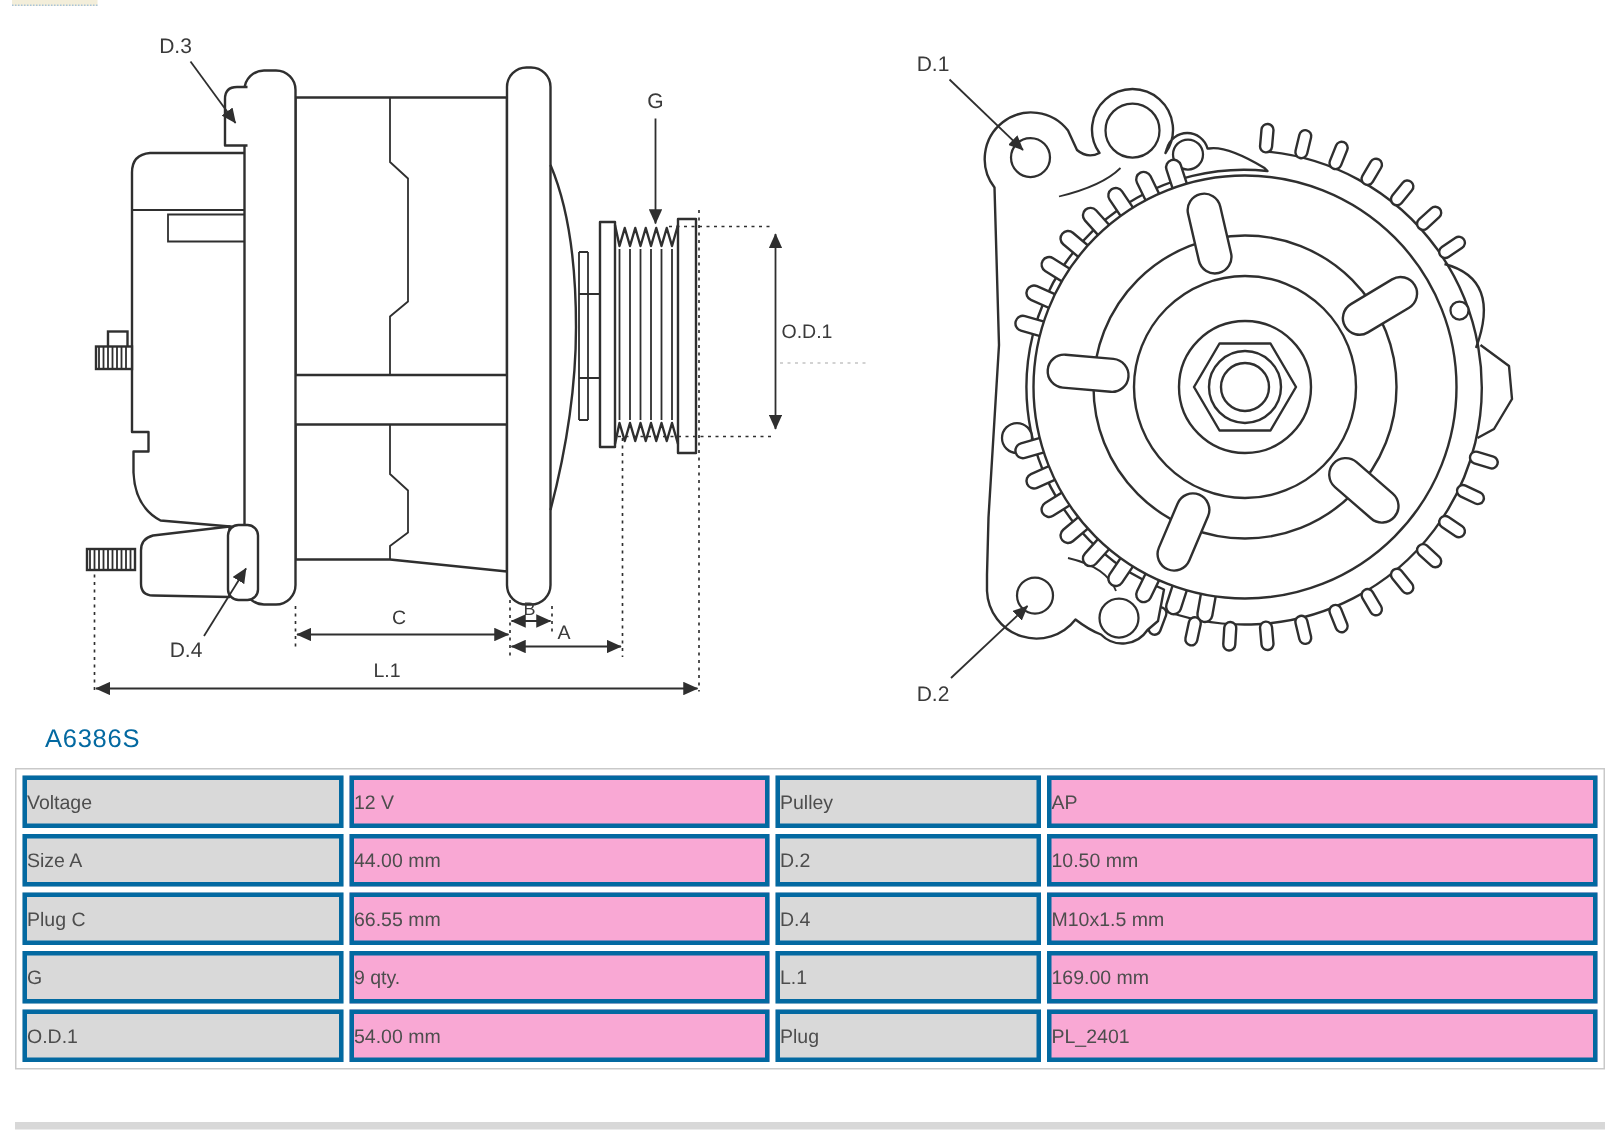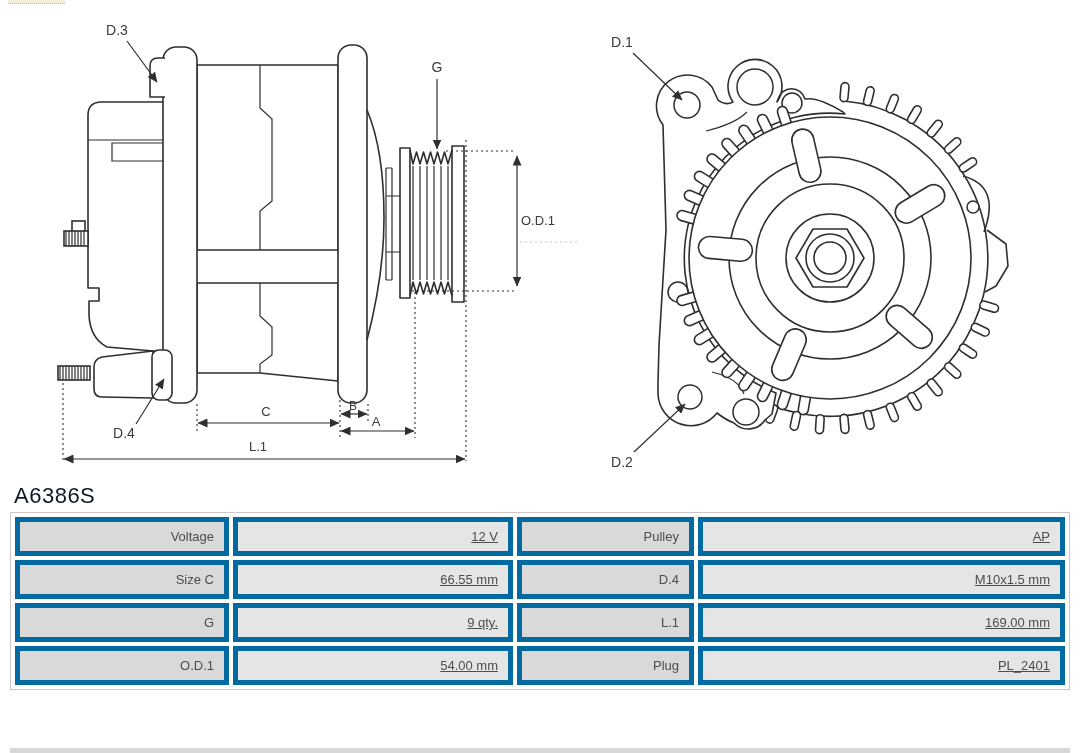--- a/index.html
+++ b/index.html
@@ -10,29 +10,29 @@
   #diagram{position:absolute;left:0;top:0;}
   svg text{fill:#3a3a3a;font-family:"Liberation Sans", sans-serif;}
   .oln{fill:#ffffff;stroke:#2f2f2f;stroke-width:1.6;stroke-linejoin:round;}
   .lin{fill:none;stroke:#2f2f2f;stroke-width:1.6;stroke-linejoin:round;}
   .det{fill:none;stroke:#2f2f2f;stroke-width:1.2;}
   .dim{fill:none;stroke:#2f2f2f;stroke-width:1.2;}
   .dot{fill:none;stroke:#2f2f2f;stroke-width:1.1;stroke-dasharray:2 3;}
   .dotf{fill:none;stroke:#c4c4c4;stroke-width:1;stroke-dasharray:2 3;}
   .wfill{fill:#ffffff;stroke:#2f2f2f;stroke-width:1.6;}
   .hole{fill:#ffffff;stroke:#2f2f2f;stroke-width:1.5;}
-  #part-number{position:absolute;left:14px;top:483px;font-size:22px;
-       letter-spacing:.5px;color:#0f172a;}
+  #part-number{position:absolute;left:30px;top:483px;font-size:17px;
+       letter-spacing:.5px;color:#0369a1;}
   #specs{position:absolute;left:10px;top:512px;width:1060px;
        border:1px solid #c9c9c9;border-collapse:separate;border-spacing:4px;
        table-layout:fixed;font-size:13px;color:#4d4d4d;}
-  #specs td{height:29px;padding:0 10px 0 0;text-align:right;
-       border:5px solid #0369a1;overflow:hidden;white-space:nowrap;}
+  #specs td{height:29px;padding:0 10px 0 0;
+       border:3px solid #0369a1;overflow:hidden;white-space:nowrap;}
   #specs td.lbl{background:#d9d9d9;}
-  #specs td.val{background:#e5e5e5;text-decoration:underline;}
+  #specs td.val{background:#f9a8d4;}
   #bottom-strip{position:absolute;left:10px;top:748px;width:1060px;height:5px;
        background:#d8d8d8;}
 </style>
 </head>
 <body>
 
 <div id="artifact"></div>
 
 <svg id="diagram" width="1080" height="480" viewBox="0 0 1080 480">
   <defs>
@@ -227,21 +227,27 @@
       <col style="width:367px">
   </colgroup>
   <tbody>
     <tr>
       <td class="lbl">Voltage</td>
       <td class="val">12 V</td>
       <td class="lbl">Pulley</td>
       <td class="val">AP</td>
     </tr>
     <tr>
-      <td class="lbl">Size C</td>
+      <td class="lbl">Size A</td>
+      <td class="val">44.00 mm</td>
+      <td class="lbl">D.2</td>
+      <td class="val">10.50 mm</td>
+    </tr>
+    <tr>
+      <td class="lbl">Plug C</td>
       <td class="val">66.55 mm</td>
       <td class="lbl">D.4</td>
       <td class="val">M10x1.5 mm</td>
     </tr>
     <tr>
       <td class="lbl">G</td>
       <td class="val">9 qty.</td>
       <td class="lbl">L.1</td>
       <td class="val">169.00 mm</td>
     </tr>

